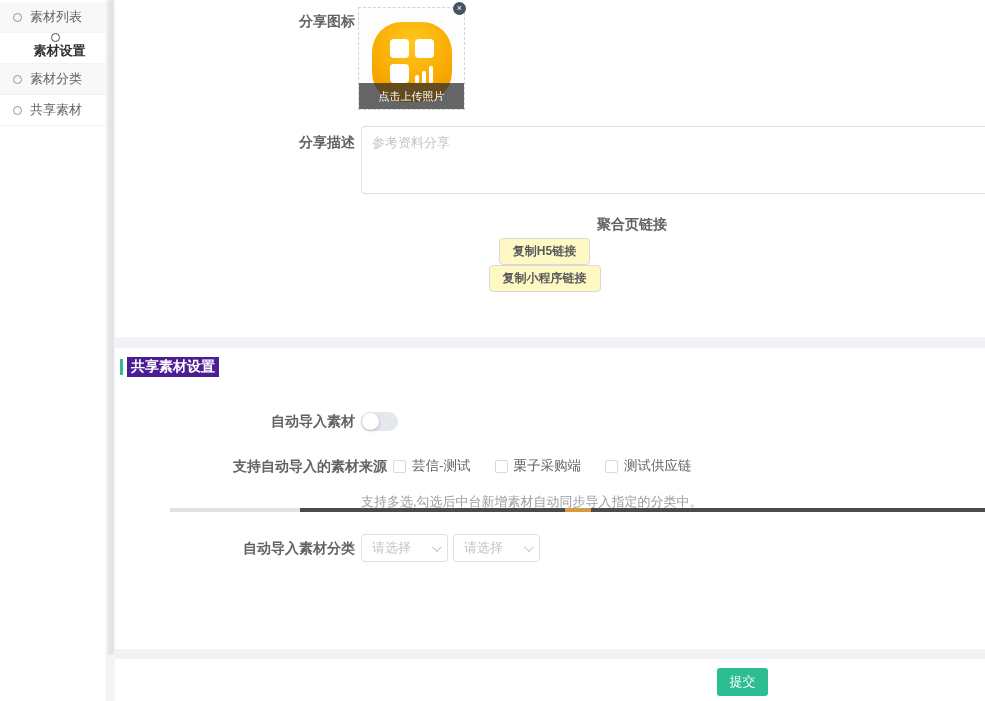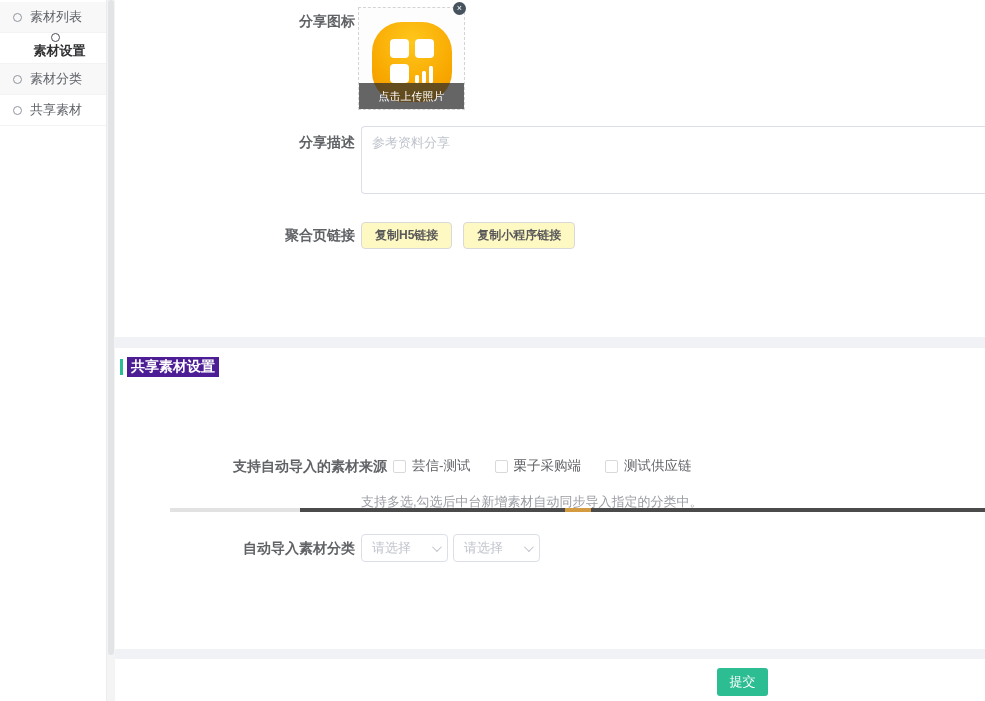--- a/index.html
+++ b/index.html
@@ -47,21 +47,21 @@
     background:#46525e; color:#fff; font-size:9px; line-height:12px; text-align:center; cursor:pointer; }
 
   
   .row-desc { top:126px; }
   .row-desc .flabel { padding-top:8px; }
   .desc-area { flex:1 1 auto; height:68px; border:1px solid #dcdfe6; border-radius:4px 0 0 4px;
     border-right:none; resize:none; padding:7px 10px; font-size:13px; color:#bfc4cc; outline:none;
     font-family:"Liberation Sans","DejaVu Sans",sans-serif; }
 
   
-  .row-link { top:222px; align-items:center; }
+  .row-link { top:211px; align-items:center;flex-direction:column; }
   .row-link .flabel { line-height:27px; }
   .ghost-btn { height:27px; padding:0 13px; background:#fef9c3; border:1px solid #d9d9d9; border-radius:4px;
     font-size:12px; color:#595959; font-weight:bold; margin-right:11px; cursor:pointer; line-height:25px; }
 
   
   .divider { position:absolute; left:0; right:0; background:#f0f2f5; }
   .div1 { top:337px; height:11px; }
   .div2 { top:649px; height:10px; }
 
   
@@ -167,20 +167,26 @@
       <button class="ghost-btn">复制小程序链接</button>
     </div>
 
     <div class="divider div1"></div>
 
     <div class="sec-header">
       <span class="green-bar"></span>
       <span class="sec-title">共享素材设置</span>
     </div>
 
+    <div class="form-row row-toggle">
+      <div class="flabel">自动导入素材</div>
+      <div class="toggle">
+        <div class="knob"></div>
+      </div>
+    </div>
 
     <div class="form-row row-src">
       <div class="flabel wide">支持自动导入的素材来源</div>
       <div class="cb-group">
         <span class="cb-box"></span>
         <span class="cb-label">芸信-测试</span>
       </div>
       <div class="cb-group">
         <span class="cb-box"></span>
         <span class="cb-label">栗子采购端</span>

